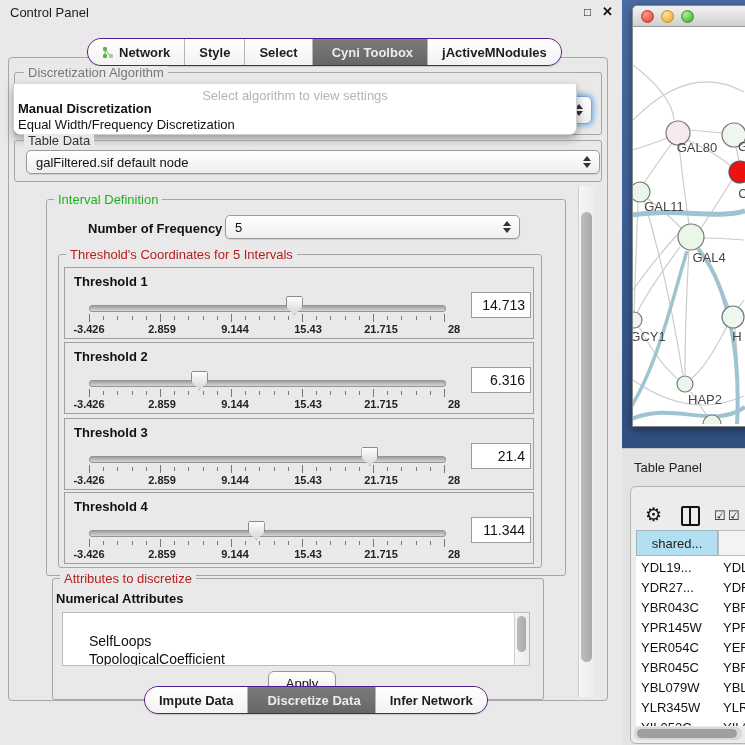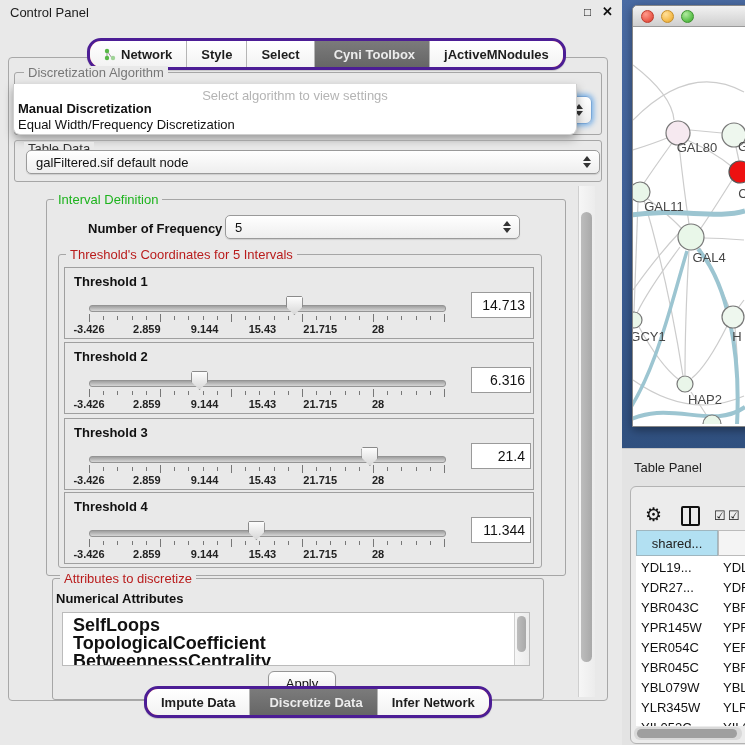--- a/index.html
+++ b/index.html
@@ -9,21 +9,21 @@
   .abs{position:absolute;}
   
   #left-panel{left:0;top:0;width:622px;height:745px;background:#e9e9e9;}
   #titlebar{left:0;top:0;width:622px;height:26px;}
   #title-text{left:10px;top:5px;font-size:13px;color:#1c1c1c;}
   #float-icon{left:584px;top:5px;font-size:12px;color:#111;}
   #close-icon{left:602px;top:4px;font-size:13px;font-weight:bold;color:#111;}
   #frame{left:8px;top:57px;width:598px;height:642px;border:1px solid #a8a8a8;
          border-radius:4px;background:#e9e9e9;}
   
-  .segbar{display:flex;height:26px;border:3px solid #4c1d95;border-radius:14px;
+  .segbar{display:flex;height:26px;border:1px solid #4c1d95;border-radius:14px;
           overflow:hidden;background:#ef4444;box-shadow:0 1px 1px rgba(0,0,0,.15);}
   .seg{display:flex;align-items:center;justify-content:center;gap:5px;
        padding:0 14px;font-size:13px;font-weight:bold;color:#1d1d1d;
        background:linear-gradient(#ffffff,#f2f2f2);border-right:1px solid #b5b5b5;}
   .seg:last-child{border-right:none;}
   .seg.selected{background:linear-gradient(#7b7b7b,#666666);color:#ececec;padding-left:19px;}
   #top-tabs{left:87px;top:38px;}
   #bottom-tabs{left:144px;top:686px;}
   
   .group{border:1px solid #a6a6a6;border-radius:3px;}
@@ -64,30 +64,30 @@
   .thr-label{position:absolute;left:9px;top:6px;font-size:13px;font-weight:bold;color:#111;}
   .slider{position:absolute;left:24px;top:0;width:355px;height:70px;}
   .track{position:absolute;left:0;top:37px;width:355px;height:5px;border-radius:3px;
          background:linear-gradient(#9f9f9f,#d6d6d6);border:1px solid #949494;}
   .thumb{position:absolute;top:28px;width:15px;height:17px;margin-left:-8px;
          background:linear-gradient(#fdfdfd,#d8d8d8);border:1px solid #8a8a8a;
          clip-path:polygon(8% 0,92% 0,100% 12%,100% 55%,50% 100%,0 55%,0 12%);}
   .ticks{position:absolute;left:0;top:46px;width:355px;height:9px;}
   .tick{position:absolute;top:2px;width:1px;height:4px;background:#777;}
   .tick.major{top:0;height:8px;}
-  .tick-labels{position:absolute;left:0;top:55px;width:289px;height:12px;text-decoration:underline;}
+  .tick-labels{position:absolute;left:0;top:55px;width:365px;height:12px;text-decoration:underline;}
   .tick-label{position:absolute;transform:translateX(-50%);font-size:11px;
               font-weight:bold;color:#222;white-space:nowrap;}
   .thr-value{position:absolute;left:406px;top:24px;width:53px;height:24px;
              background:#fff;border:1px solid #9a9a9a;font-size:14px;color:#111;
              display:flex;align-items:center;justify-content:flex-end;padding-right:5px;}
   
   #attr-list{left:62px;top:612px;width:466px;height:52px;background:#fff;
              border:1px solid #bbb;overflow:hidden;}
-  #attr-list ul{margin:0;padding:3px 0 0 10px;list-style:none;font-size:18px;color:#111;font-weight:bold;}
+  #attr-list ul{margin:16px;padding:3px 0 0 10px;list-style:none;font-size:14px;color:#111;}
   #attr-list li{height:18px;line-height:18px;}
   
   #apply-btn{left:268px;top:671px;width:66px;height:22px;border:1px solid #969696;
              border-radius:6px;background:linear-gradient(#ffffff,#ededed);
              font-size:13px;color:#111;display:flex;align-items:center;justify-content:center;
              box-shadow:0 1px 1px rgba(0,0,0,.15);}
   
   #desktop{left:622px;top:0;width:123px;height:448px;
            background:linear-gradient(180deg,#4a6ba3 0%,#3c5d94 55%,#30507f 100%);}
   #net-window{left:632px;top:5px;width:120px;height:420px;background:#fff;
@@ -175,21 +175,21 @@
 
   <div id="algo-popup" class="abs">
     <span id="popup-hint">Select algorithm to view settings</span>
     <div id="popup-options">
         <div class="popup-opt bold" style="top: 17px;">Manual Discretization</div>
         <div class="popup-opt" style="top: 33px;">Equal Width/Frequency Discretization</div>
       </div>
   </div>
 
   <div class="abs group" style="left:14px;top:140px;width:586px;height:40px;"></div>
-  <span class="group-title t-dark" style="left:24px;top:142px;">Table Data</span>
+  <span class="group-title t-dark" style="left:24px;top:134px;">Table Data</span>
   <div class="abs combo" style="left:26px;top:150px;width:574px;height:24px;box-sizing:border-box;">
     <span>galFiltered.sif default node</span>
     <span class="stepper">
         <i class="up"></i>
         <i class="dn"></i>
       </span>
   </div>
 
   <div class="abs vtrack" style="left:578px;top:186px;width:16px;height:511px;">
     <div class="vthumb" style="position:absolute;left:2px;top:26px;width:11px;height:450px;"></div>

